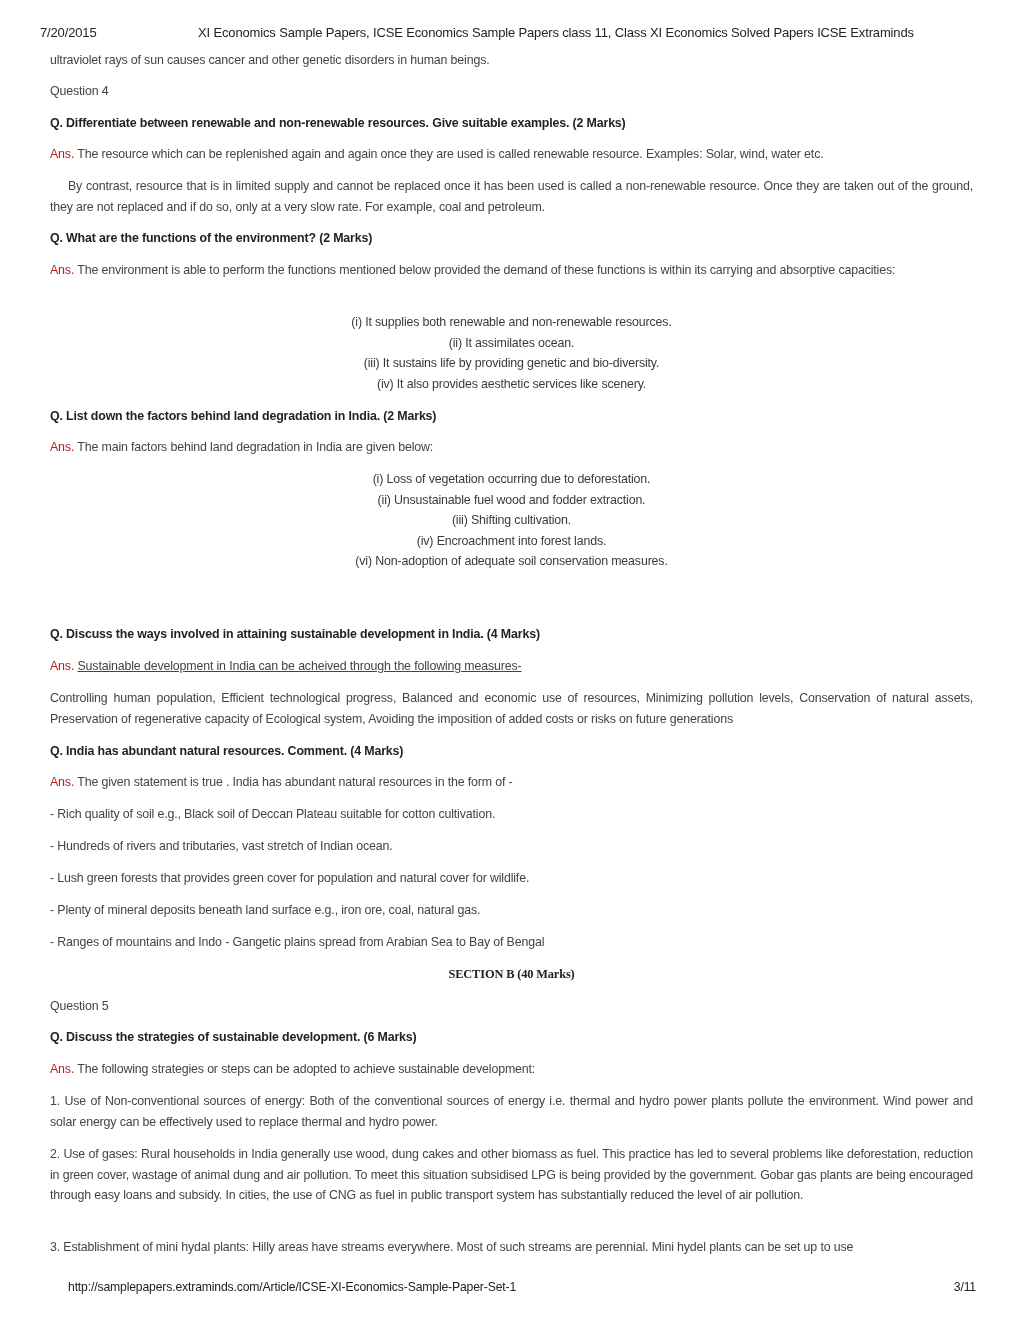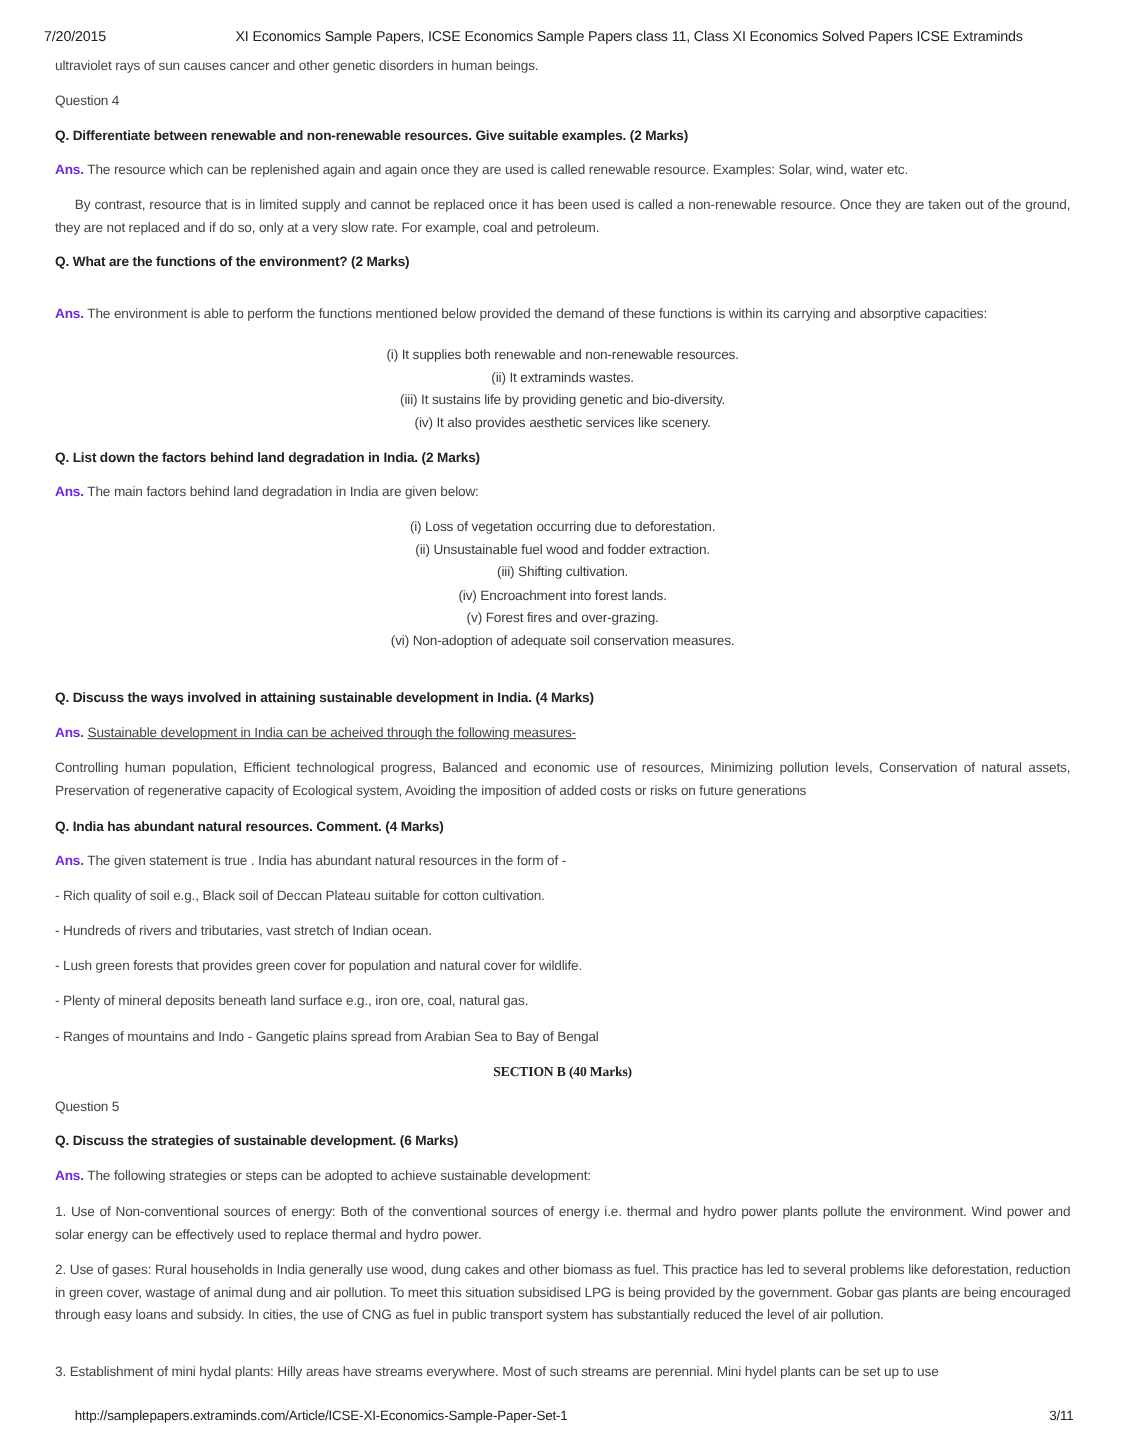--- a/index.html
+++ b/index.html
@@ -3,29 +3,29 @@
 <meta charset="utf-8">
 <style>
   html, body { margin: 0; padding: 0; background: #ffffff; }
   body {
     width: 1020px; height: 1320px; position: relative; overflow: hidden;
     font-family: "Liberation Sans", sans-serif; color: #3a3a3a;
     font-size: 12.4px; letter-spacing: -0.15px;
   }
   .hdr { position: absolute; top: 25px; left: 40px; right: 40px; height: 16px; font-size: 13px; color: #222; }
   .hdr .date { position: absolute; left: 0; }
-  .hdr .title { position: absolute; left: 158px; margin-left: 16px; }
+  .hdr .title { position: absolute; left: 158px; }
   .ftr { position: absolute; top: 1280px; left: 44px; right: 44px; font-size: 12.2px; color: #222; }
   .ftr .url { position: absolute; left: 0; padding-left: 24px; }
   .ftr .pg { position: absolute; right: 0; }
   .content { position: absolute; left: 50px; width: 923px; top: 50px; }
   .p { margin: 0; line-height: 20.6px; text-align: justify; color: #444; }
   .blk { position: absolute; left: 0; width: 923px; }
   .q { font-weight: bold; color: #222; line-height: 20px; }
-  .ans-b { font-weight: bold; color: #6d28d9; }
+  .ans-b { font-weight: normal; color: #b91c1c; }
   .u { text-decoration: underline; margin-top: 36px; }
   .center { text-align: center; font-weight: bold; color: #222; font-family: Liberation Serif, serif; }
   .indent { text-indent: 18px; }
   .list div { line-height: 20.6px; text-align: center; }
 </style>
 </head>
 <body>
 
 <div class="hdr">
   <span class="date">7/20/2015</span>
@@ -34,36 +34,35 @@
 
 <div class="content">
   <p class="p blk" style="top:0px">ultraviolet rays of sun causes cancer and other genetic disorders in human beings.</p>
   <p class="p blk" style="top:31px">Question 4</p>
 
   <p class="p blk q" style="top:63px">Q. Differentiate between renewable and non-renewable resources. Give suitable examples. (2 Marks)</p>
   <p class="p blk" style="top:94px"><span class="ans-b">Ans.</span><span> The resource which can be replenished again and again once they are used is called renewable resource. Examples: Solar, wind, water etc.</span></p>
   <p class="p blk indent" style="top:126px">By contrast, resource that is in limited supply and cannot be replaced once it has been used is called a non-renewable resource. Once they are taken out of the ground, they are not replaced and if do so, only at a very slow rate. For example, coal and petroleum.</p>
 
   <p class="p blk q" style="top:178px">Q. What are the functions of the environment? (2 Marks)</p>
-  <p class="p blk" style="top:225px"><span class="ans-b">Ans.</span><span> The environment is able to perform the functions mentioned below provided the demand of these functions is within its carrying and absorptive capacities:</span></p>
+  <p class="p blk" style="top:210px"><span class="ans-b">Ans.</span><span> The environment is able to perform the functions mentioned below provided the demand of these functions is within its carrying and absorptive capacities:</span></p>
   <div class="blk list" style="top:262px">
     <div>(i) It supplies both renewable and non-renewable resources.</div>
-    <div>(ii) It extraminds wastes.</div>
+    <div>(ii) It assimilates ocean.</div>
     <div>(iii) It sustains life by providing genetic and bio-diversity.</div>
     <div>(iv) It also provides aesthetic services like scenery.</div>
   </div>
 
   <p class="p blk q" style="top:356px">Q. List down the factors behind land degradation in India. (2 Marks)</p>
   <p class="p blk" style="top:387px"><span class="ans-b">Ans.</span><span> The main factors behind land degradation in India are given below:</span></p>
   <div class="blk list" style="top:419px">
     <div>(i) Loss of vegetation occurring due to deforestation.</div>
     <div>(ii) Unsustainable fuel wood and fodder extraction.</div>
     <div>(iii) Shifting cultivation.</div>
     <div>(iv) Encroachment into forest lands.</div>
-    <div>(v) Forest fires and over-grazing.</div>
     <div>(vi) Non-adoption of adequate soil conservation measures.</div>
   </div>
 
   <p class="p blk q" style="top:574px">Q. Discuss the ways involved in attaining sustainable development in India. (4 Marks)</p>
   <p class="p blk" style="top:606px"><span class="ans-b">Ans.</span> <span class="u">Sustainable development in India can be acheived through the following measures-</span></p>
   <p class="p blk" style="top:638px">Controlling human population, Efficient technological progress, Balanced and economic use of resources, Minimizing pollution levels, Conservation of natural assets, Preservation of regenerative capacity of Ecological system, Avoiding the imposition of added costs or risks on future generations</p>
 
   <p class="p blk q" style="top:691px">Q. India has abundant natural resources. Comment. (4 Marks)</p>
   <p class="p blk" style="top:722px"><span class="ans-b">Ans.</span><span> The given statement is true . India has abundant natural resources in the form of -</span></p>
   <p class="p blk" style="top:754px">- Rich quality of soil e.g., Black soil of Deccan Plateau suitable for cotton cultivation.</p>

